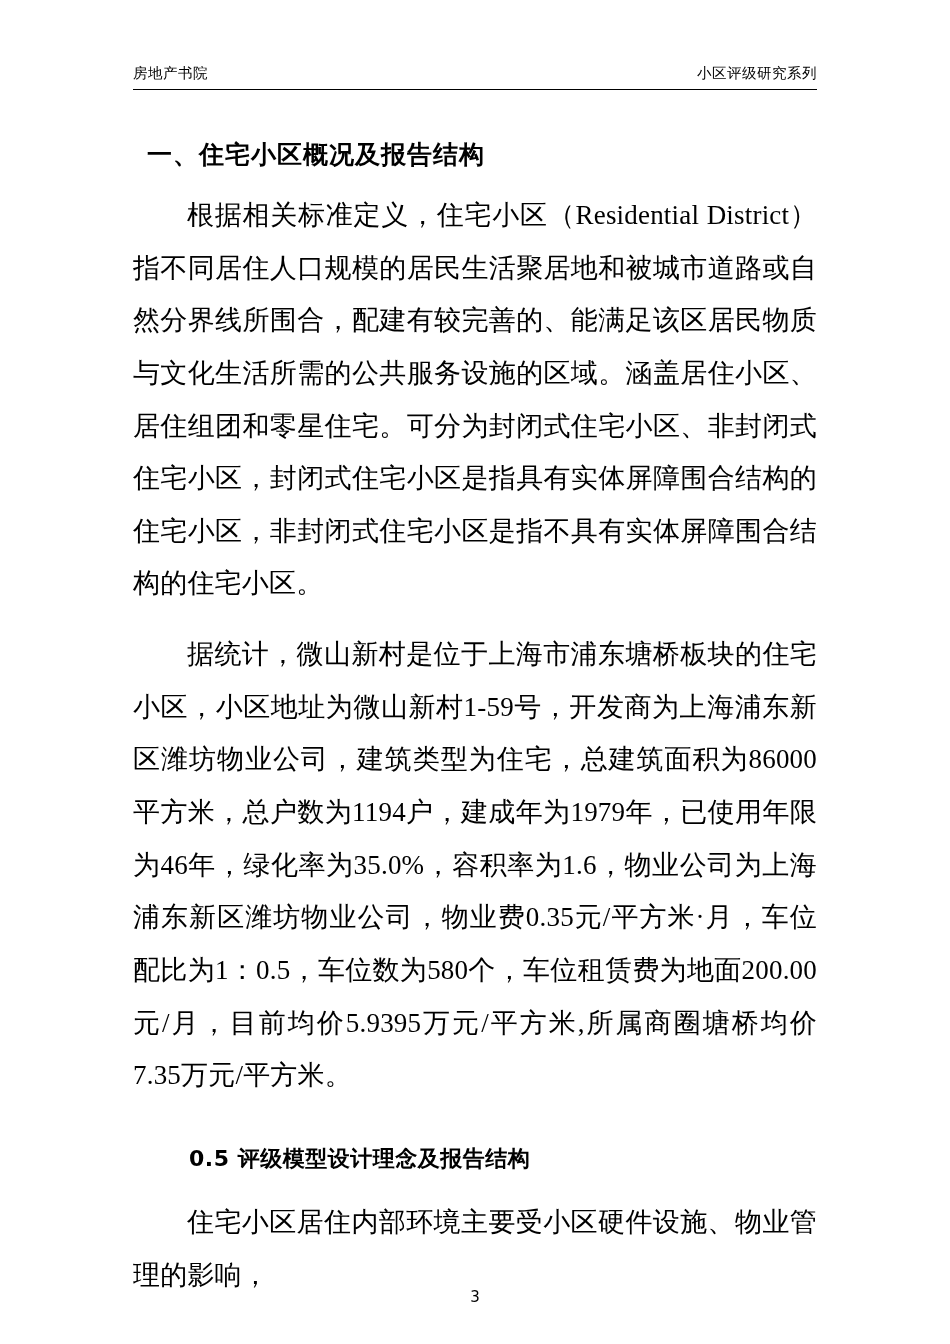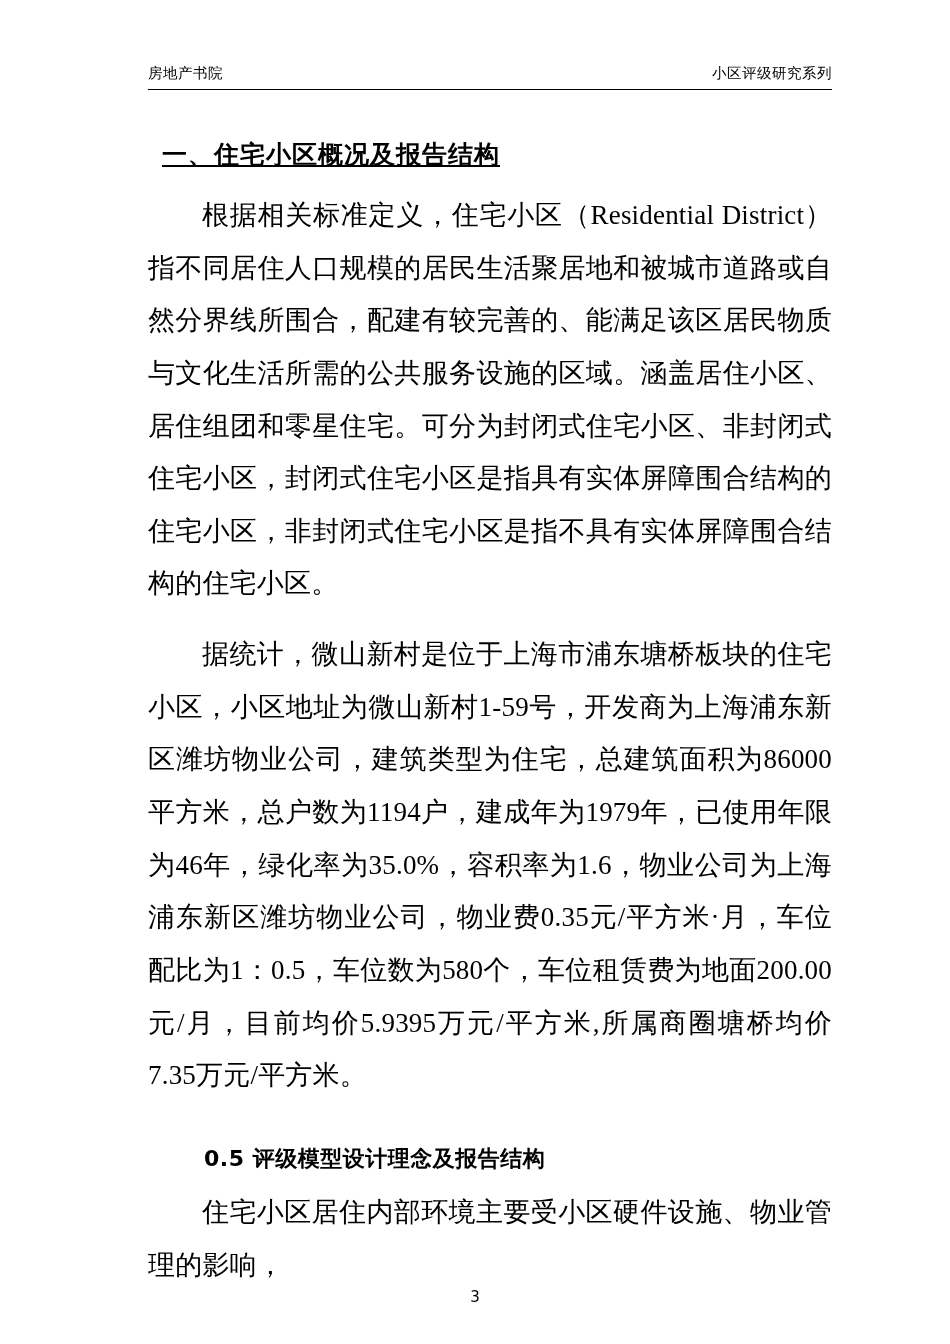--- a/index.html
+++ b/index.html
@@ -15,21 +15,21 @@
     position: relative;
     width: 950px;
     height: 1344px;
     margin: 0 auto;
     background: #ffffff;
     box-sizing: border-box;
     overflow: hidden;
   }
   .content-frame {
     position: absolute;
-    left: 148px;
+    left: 133px;
     top: 60px;
     width: 684px;
     height: 1215px;
   }
   
   .doc-header {
     display: flex;
     justify-content: space-between;
     align-items: flex-end;
     font-family: "DejaVu Sans", "Liberation Sans", sans-serif;
@@ -45,21 +45,20 @@
     white-space: nowrap;
   }
   
   h1.sec-title {
     font-family: "DejaVu Sans", "Liberation Sans", sans-serif;
     font-size: 25px;
     font-weight: bold;
     margin: 48px 0 0 0;
     padding-left: 14px;
     letter-spacing: 1px;
-    text-decoration: underline;
   }
   h2.sub-title {
     font-family: "DejaVu Sans", "Liberation Sans", sans-serif;
     font-size: 22px;
     font-weight: bold;
     margin: 42px 0 0 0;
     padding-left: 56px;
     letter-spacing: 0.5px;
   }
   h2.sub-title.indent-more {
@@ -68,21 +67,21 @@
   p.body-text {
     font-size: 27px;
     line-height: 1.95;
     margin: 18px 0 0 0;
     text-align: justify;
     text-justify: inter-ideograph;
     text-indent: 2em;
     letter-spacing: 0.2px;
   }
   p.body-text.tight {
-    margin-top: 12px;
+    margin-top: 22px;
   }
   .page-number {
     position: absolute;
     left: 0;
     right: 0;
     bottom: 38px;
     text-align: center;
     font-family: "DejaVu Sans", "Liberation Sans", sans-serif;
     font-size: 15px;
   }

